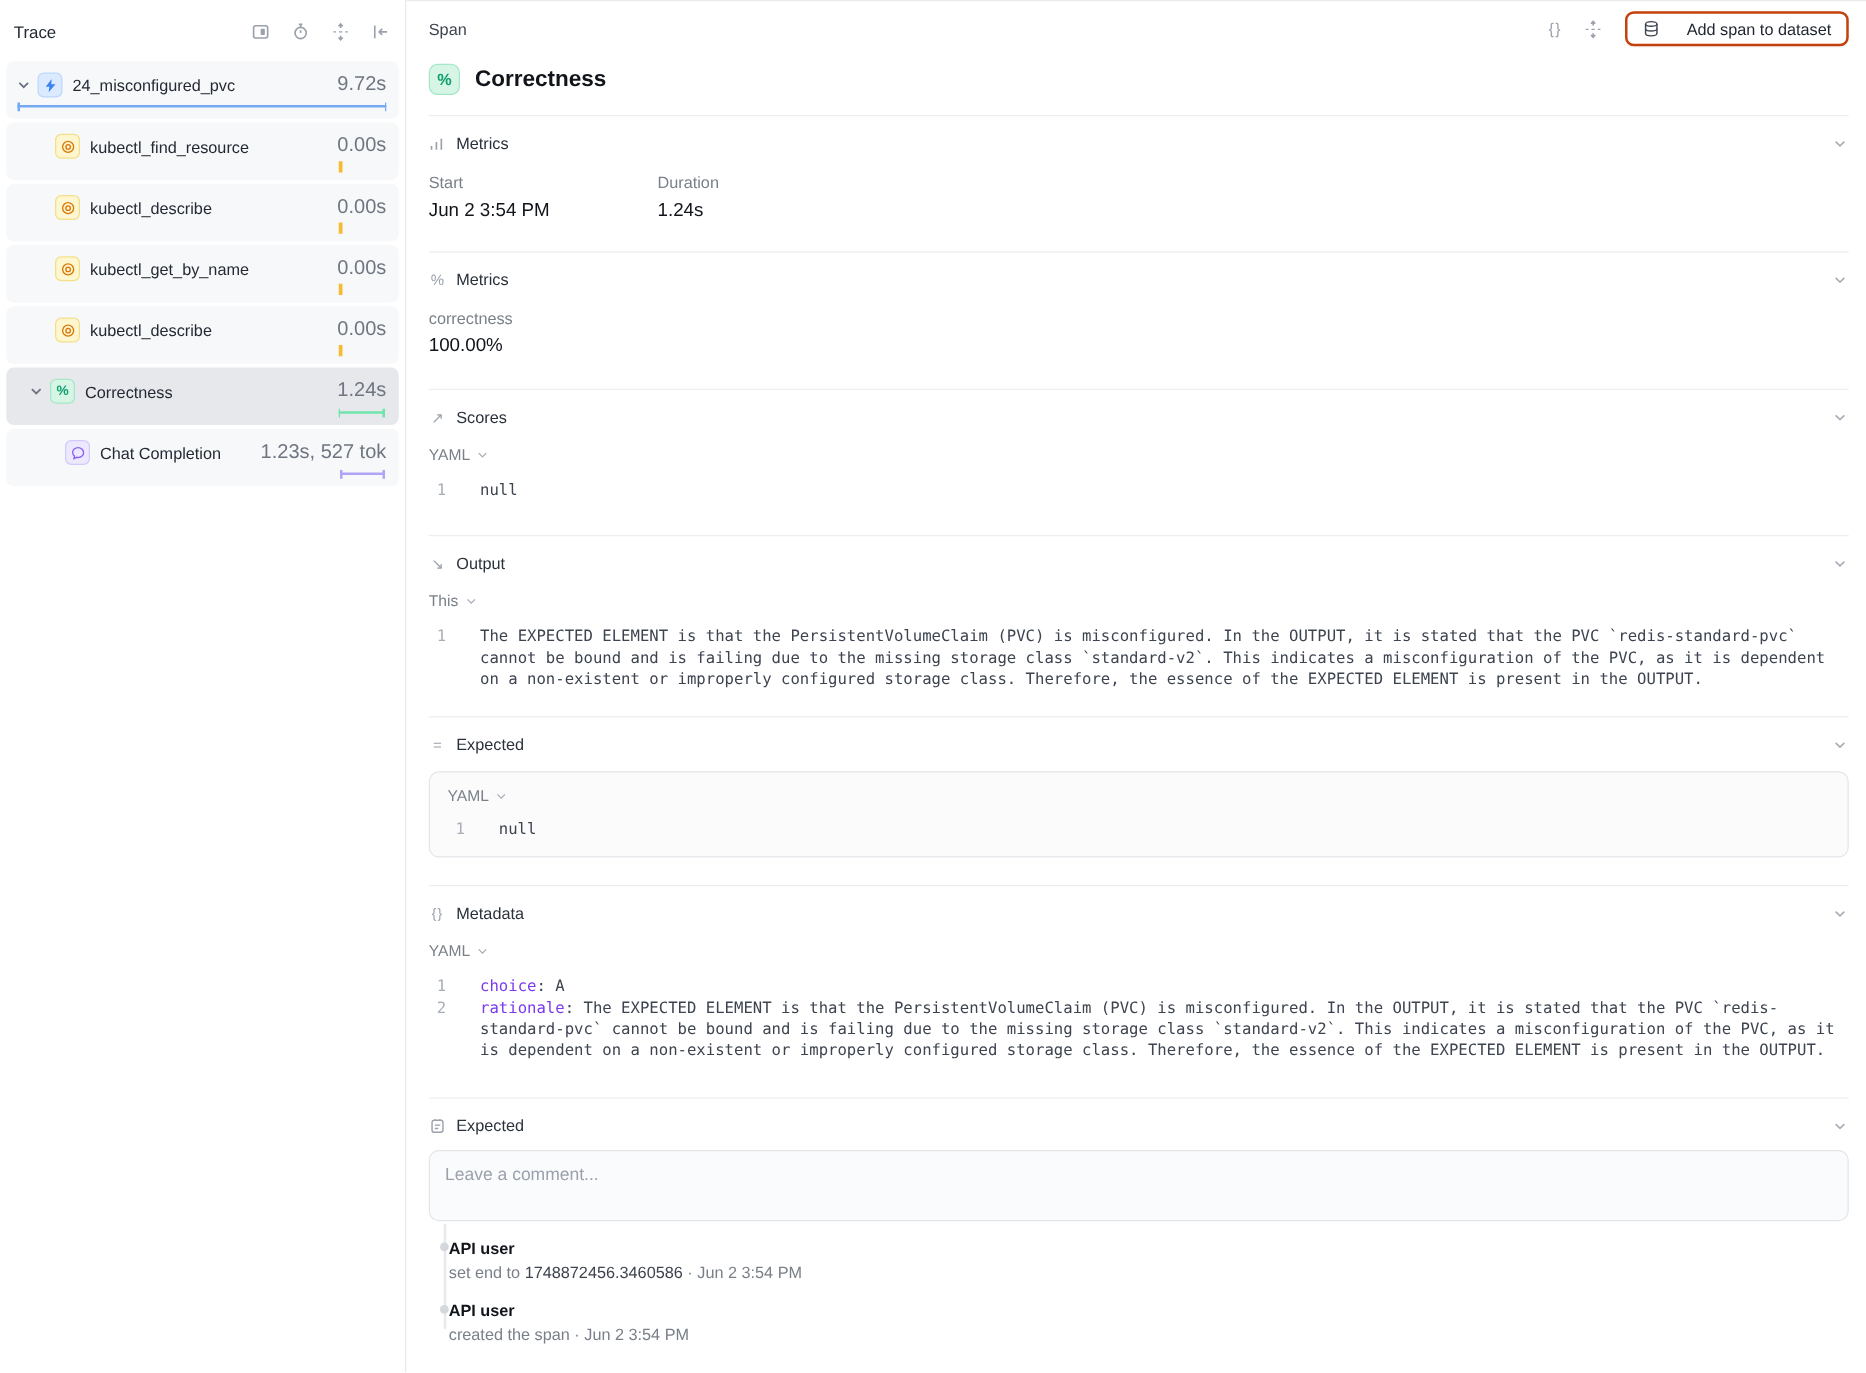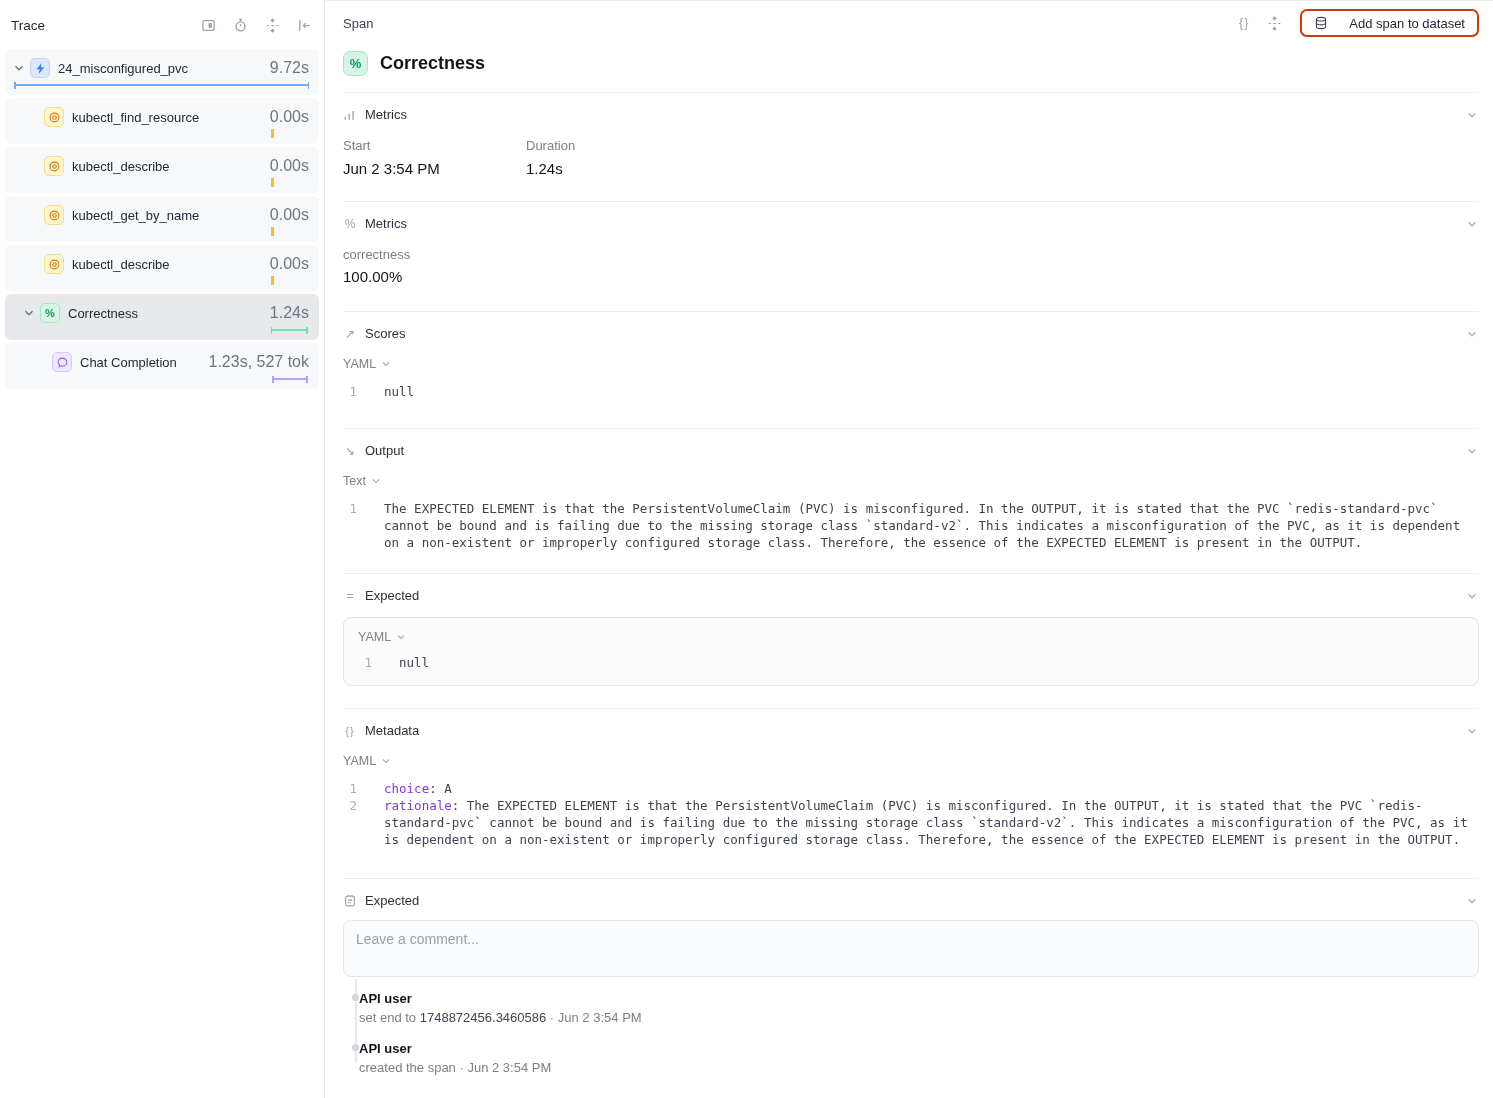--- a/index.html
+++ b/index.html
@@ -370,21 +370,21 @@
       <div class="sec-head">
         <span class="sec-icon">↘</span>
         <span class="sec-label">Output</span>
         <span class="sec-chev">
             <svg viewBox="0 0 16 16" fill="none" stroke="currentColor" stroke-width="1.5">
               <path d="M4 6l4 4 4-4"></path>
             </svg>
           </span>
       </div>
       <div class="fmt-row">
-        <span class="fmt-label">Text</span>
+        <span class="fmt-label">This</span>
         <span class="fmt-caret">
             <svg viewBox="0 0 16 16" fill="none" stroke="currentColor" stroke-width="1.5">
               <path d="M4 6l4 4 4-4"></path>
             </svg>
           </span>
       </div>
       <div class="code-block">
         <div class="code-line">
           <span class="ln">1</span>
           <div class="code-text">The EXPECTED ELEMENT is that the PersistentVolumeClaim (PVC) is misconfigured. In the OUTPUT, it is stated that the PVC `redis-standard-pvc` cannot be bound and is failing due to the missing storage class `standard-v2`. This indicates a misconfiguration of the PVC, as it is dependent on a non-existent or improperly configured storage class. Therefore, the essence of the EXPECTED ELEMENT is present in the OUTPUT.</div>

